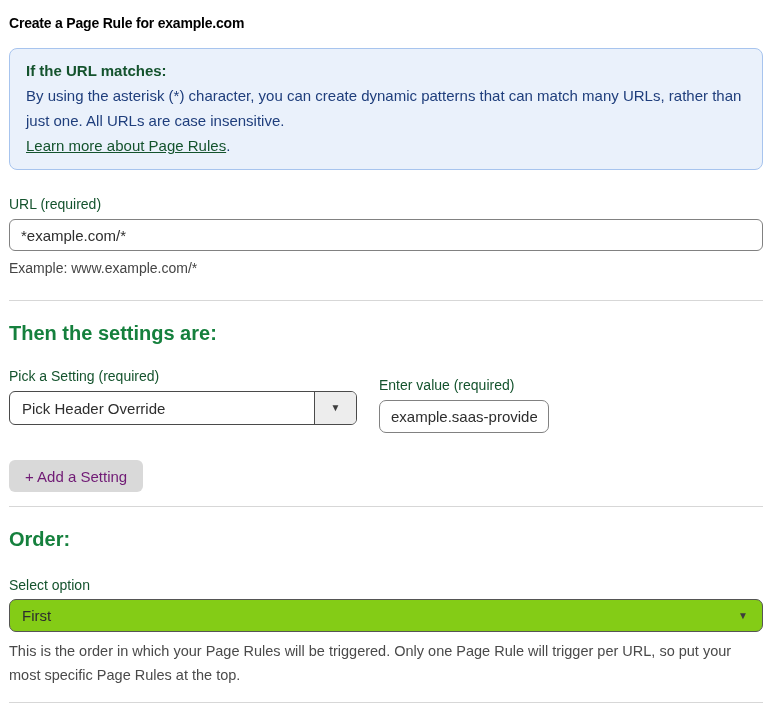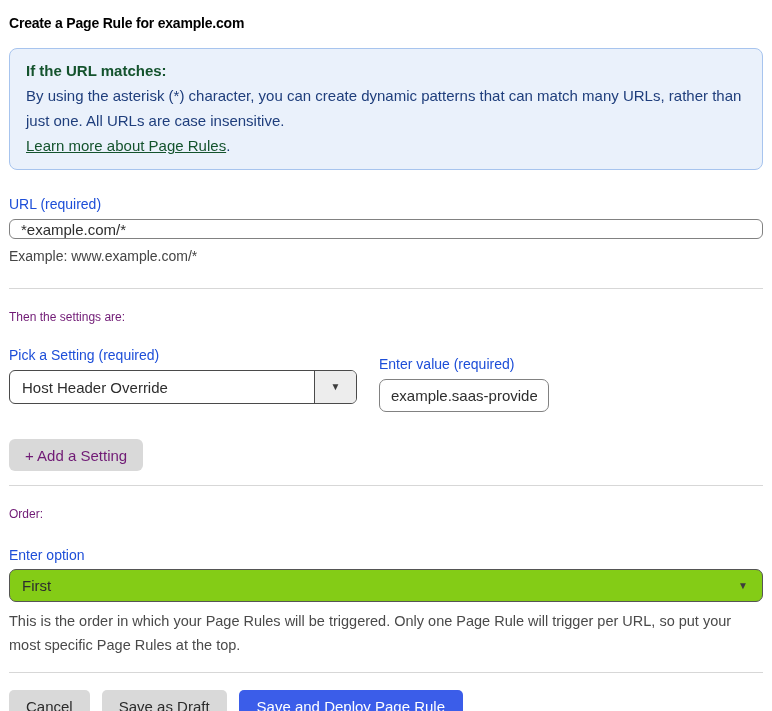--- a/index.html
+++ b/index.html
@@ -31,49 +31,49 @@
     padding: 9px 16px 11px 16px;
     font-size: 15px;
     line-height: 25px;
     color: #1F3E7C;
   }
   .info-heading { font-weight: 700; color: #14532d; }
   .info-body { margin: 0; }
   .info-link { color: #14532d; text-decoration: underline; cursor: pointer; }
   .info-link-suffix { color: #1F3E7C; }
 
-  .field-label { font-size: 14px; color: #1d4ed8; line-height: 16px; }
+  .field-label { font-size: 14px; color: #14532d; line-height: 16px; }
   .mt-url-label { margin-top: 26px; }
 
   .text-input {
     display: block;
     width: 100%;
-    height: 20px;
+    height: 32px;
     margin-top: 7px;
     border: 1px solid #818181;
     border-radius: 6px;
     background: #ffffff;
     padding: 0 11px;
     font-family: "Liberation Sans", sans-serif;
     font-size: 15px;
     color: #2e2e2e;
     outline: none;
   }
 
   .example-text { margin-top: 9px; font-size: 14px; color: #454545; }
 
   .divider { border: none; border-top: 1px solid #d7d7d7; margin: 24px 0 0 0; }
   .divider.tight { margin-top: 14px; }
   .divider.pre-footer { margin-top: 15px; }
 
   .section-heading {
     margin: 21px 0 0 0;
-    font-size: 12px;
-    font-weight: 400;
-    color: #701a75;
+    font-size: 20px;
+    font-weight: 700;
+    color: #15803d;
   }
 
   .settings-row { display: flex; margin-top: 23px; }
   .setting-col { width: 348px; }
   .value-col { width: 170px; margin-left: 22px; margin-top: 9px; }
 
   .select-box {
     margin-top: 7px;
     height: 34px;
     border: 1.5px solid #4a4a4a;
@@ -164,39 +164,39 @@
   <div class="example-text">Example: www.example.com/*</div>
 
   <hr class="divider">
 
   <div class="section-heading">Then the settings are:</div>
 
   <div class="settings-row">
     <div class="setting-col">
       <div class="field-label">Pick a Setting (required)</div>
       <div class="select-box">
-        <span class="select-text">Host Header Override</span>
+        <span class="select-text">Pick Header Override</span>
         <span class="select-arrow-btn">
           <span class="arrow-glyph">▼</span>
         </span>
       </div>
     </div>
     <div class="value-col">
       <div class="field-label">Enter value (required)</div>
       <input class="text-input value-input" type="text" value="example.saas-provider.com" style="">
     </div>
   </div>
 
   <button class="add-setting-btn">+ Add a Setting</button>
 
   <hr class="divider tight">
 
   <div class="section-heading">Order:</div>
 
-  <div class="field-label mt-select-label">Enter option</div>
+  <div class="field-label mt-select-label">Select option</div>
   <div class="order-select">
     <span class="select-text">First</span>
     <span class="arrow-glyph">▼</span>
   </div>
   <p class="help-text">This is the order in which your Page Rules will be triggered. Only one Page Rule will trigger per URL, so put your most specific Page Rules at the top.</p>
 
   <hr class="divider pre-footer">
 
   <div class="footer">
     <button class="btn btn-secondary">Cancel</button>

